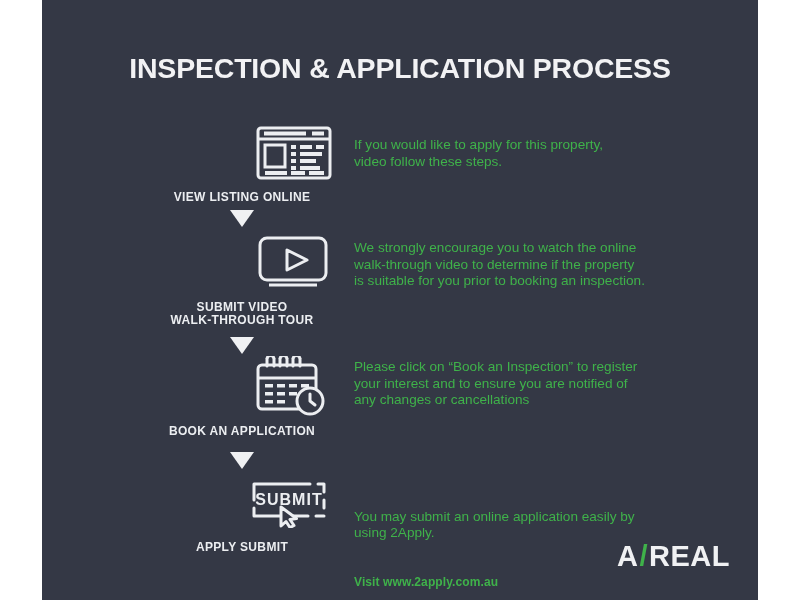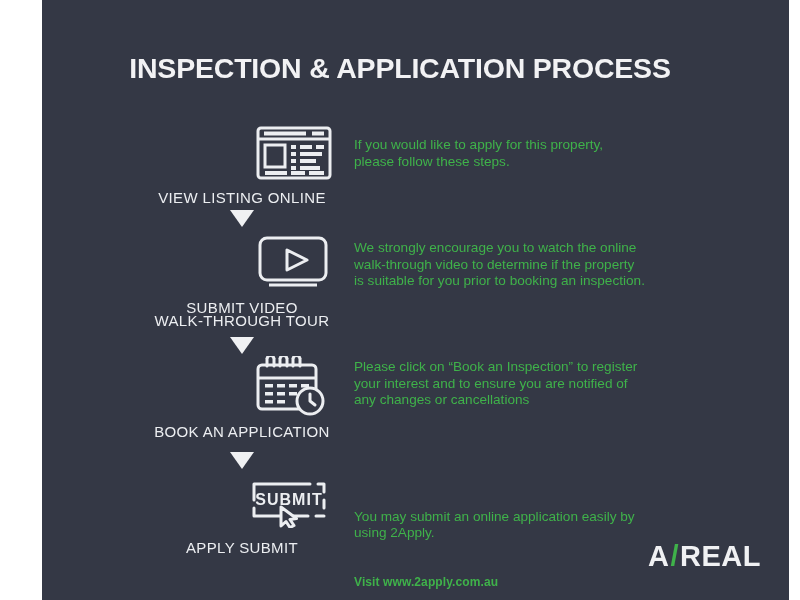--- a/index.html
+++ b/index.html
@@ -20,21 +20,20 @@
     background: #ffffff;
   }
   #panel {
     position: absolute;
     left: 42px;
     top: 0;
     width: 716px;
     height: 600px;
     background: #343845;
     overflow: hidden;
-    padding-left: 31px;
   }
   #title {
     position: absolute;
     left: 0;
     top: 52px;
     width: 716px;
     text-align: center;
     color: #f2f2f4;
     font-size: 28.5px;
     font-weight: bold;
@@ -58,22 +57,22 @@
   .icon-box {
     width: 180px;
     height: 62px;
     display: flex;
     align-items: center;
     justify-content: flex-end;
   }
   .icon-label {
     margin-top: 7px;
     color: #eceef1;
-    font-size: 15px;
-    font-weight: normal;
+    font-size: 12px;
+    font-weight: bold;
     letter-spacing: 0.35px;
     line-height: 13px;
     font-family: "Liberation Sans", sans-serif;
     white-space: pre-line;
   }
   .arrow {
     position: absolute;
     left: 110px;
     width: 180px;
     text-align: center;
@@ -142,21 +141,21 @@
             <rect x="35" y="40" width="5" height="4" fill="#eceef1"></rect>
             <rect x="44" y="40" width="20" height="4" fill="#eceef1"></rect>
             <rect x="9" y="45" width="22" height="4" fill="#eceef1"></rect>
             <rect x="35" y="45" width="14" height="4" fill="#eceef1"></rect>
             <rect x="53" y="45" width="15" height="4" fill="#eceef1"></rect>
           </svg>
         </div>
         <div class="icon-label">VIEW LISTING ONLINE</div>
       </div>
       <div class="text-col" style="top:15px;">If you would like to apply for this property,
-please follow these steps.</div>
+video follow these steps.</div>
     </div>
 
     <div class="arrow" style="top:210px;">
       <svg width="24" height="17" viewBox="0 0 24 17">
           <polygon points="0,0 24,0 12,17" fill="#f0f1f3"></polygon>
         </svg>
     </div>
 
     <div class="step" style="top:232px;">
       <div class="icon-col">

